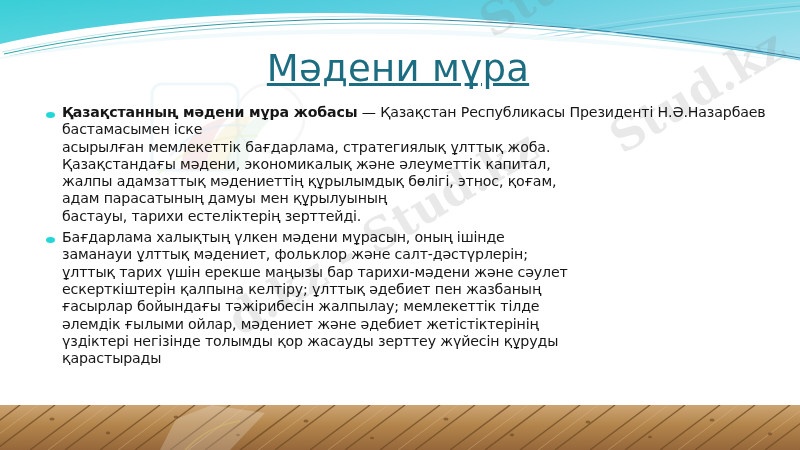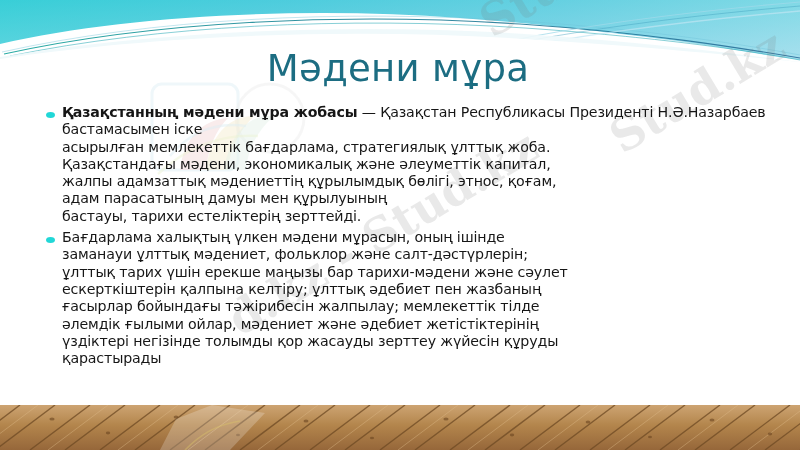--- a/index.html
+++ b/index.html
@@ -82,20 +82,21 @@
     left: 0;
     top: 48px;
     width: 796px;
     text-align: center;
     color: #1c6d82;
     font-family: "DejaVu Sans", sans-serif;
     font-size: 37px;
     font-weight: normal;
     letter-spacing: 0.3px;
     line-height: 1.15;
+    text-decoration: underline;
   }
 
   
   .content {
     position: absolute;
     left: 40px;
     top: 104px;
     width: 726px;
   }
   .bullet-row {

